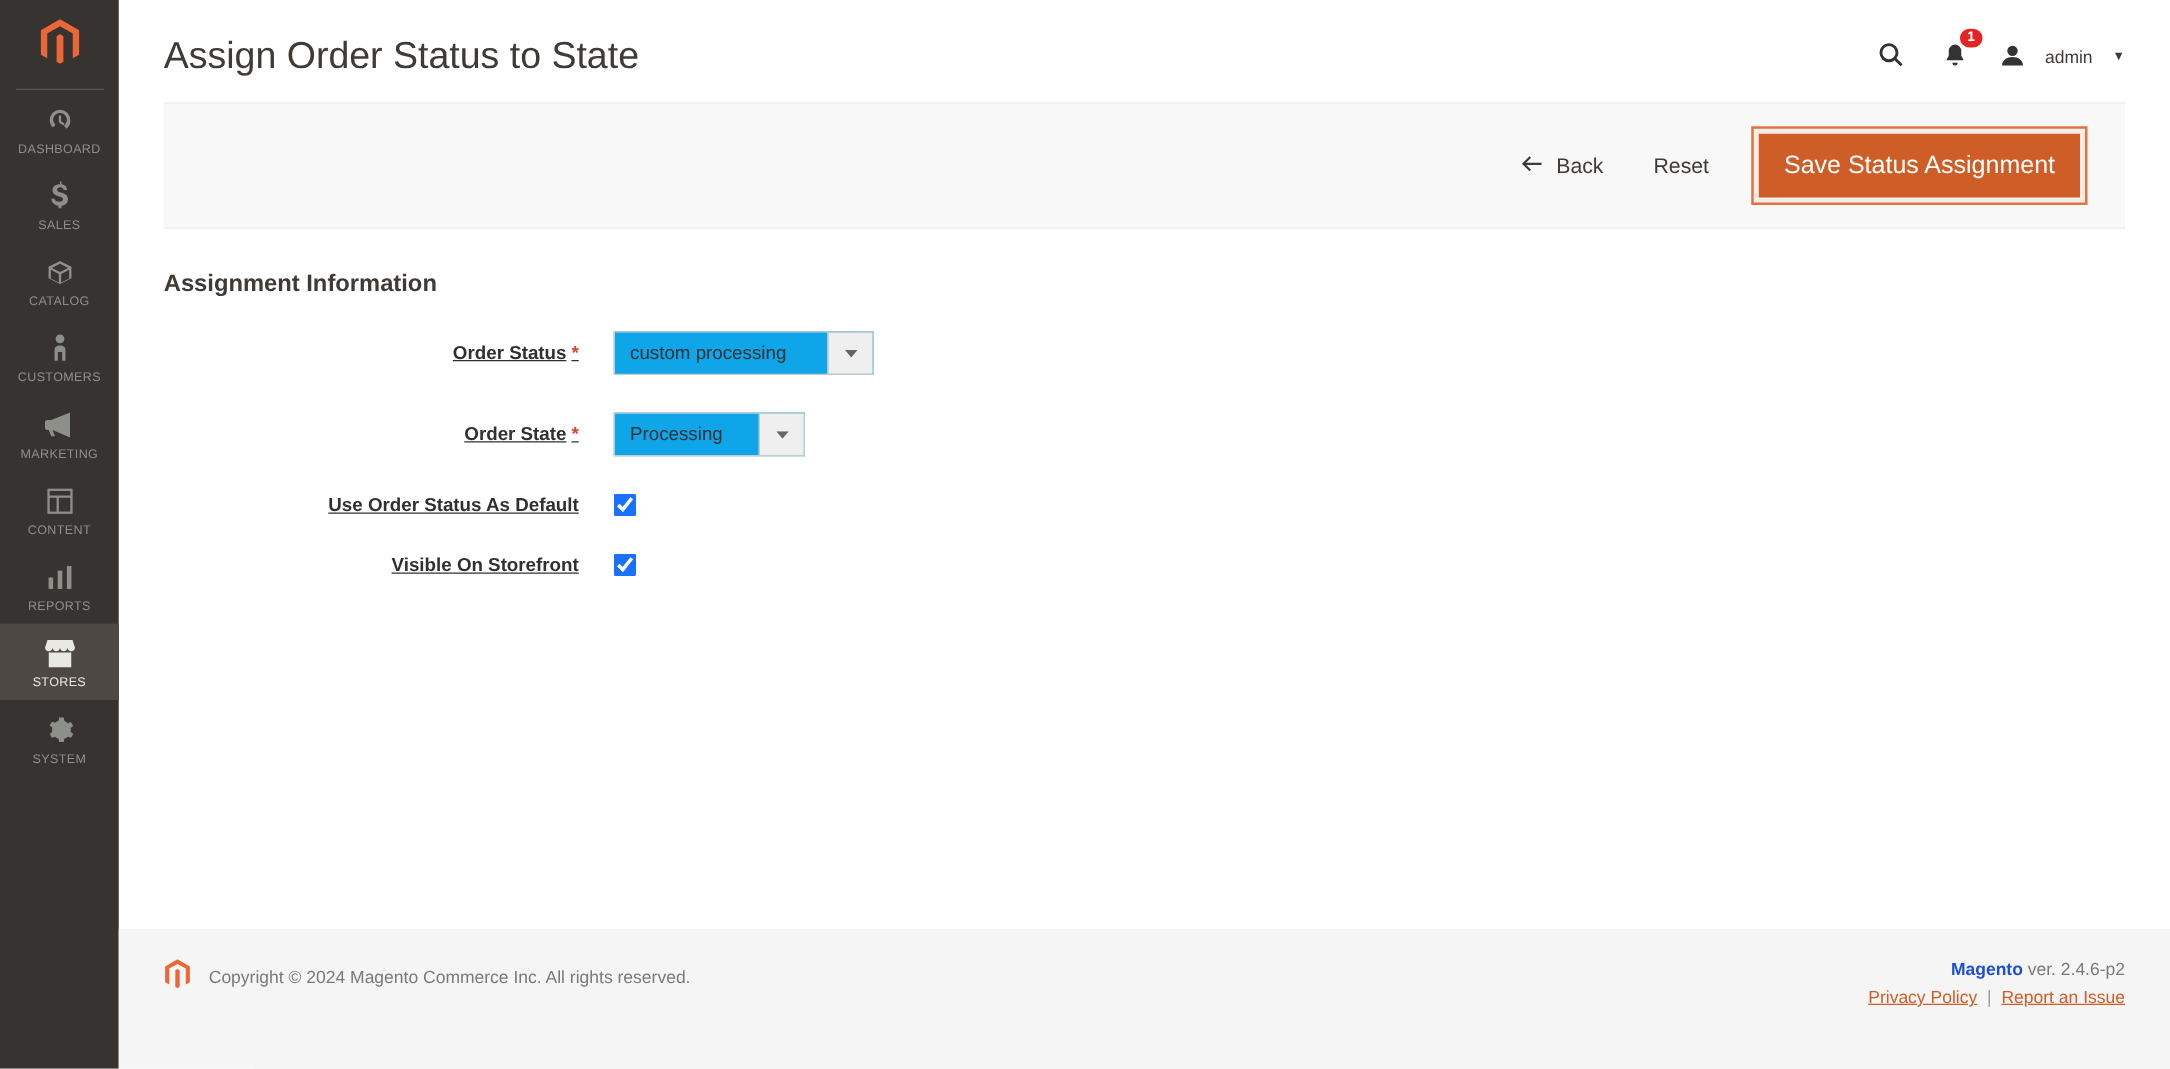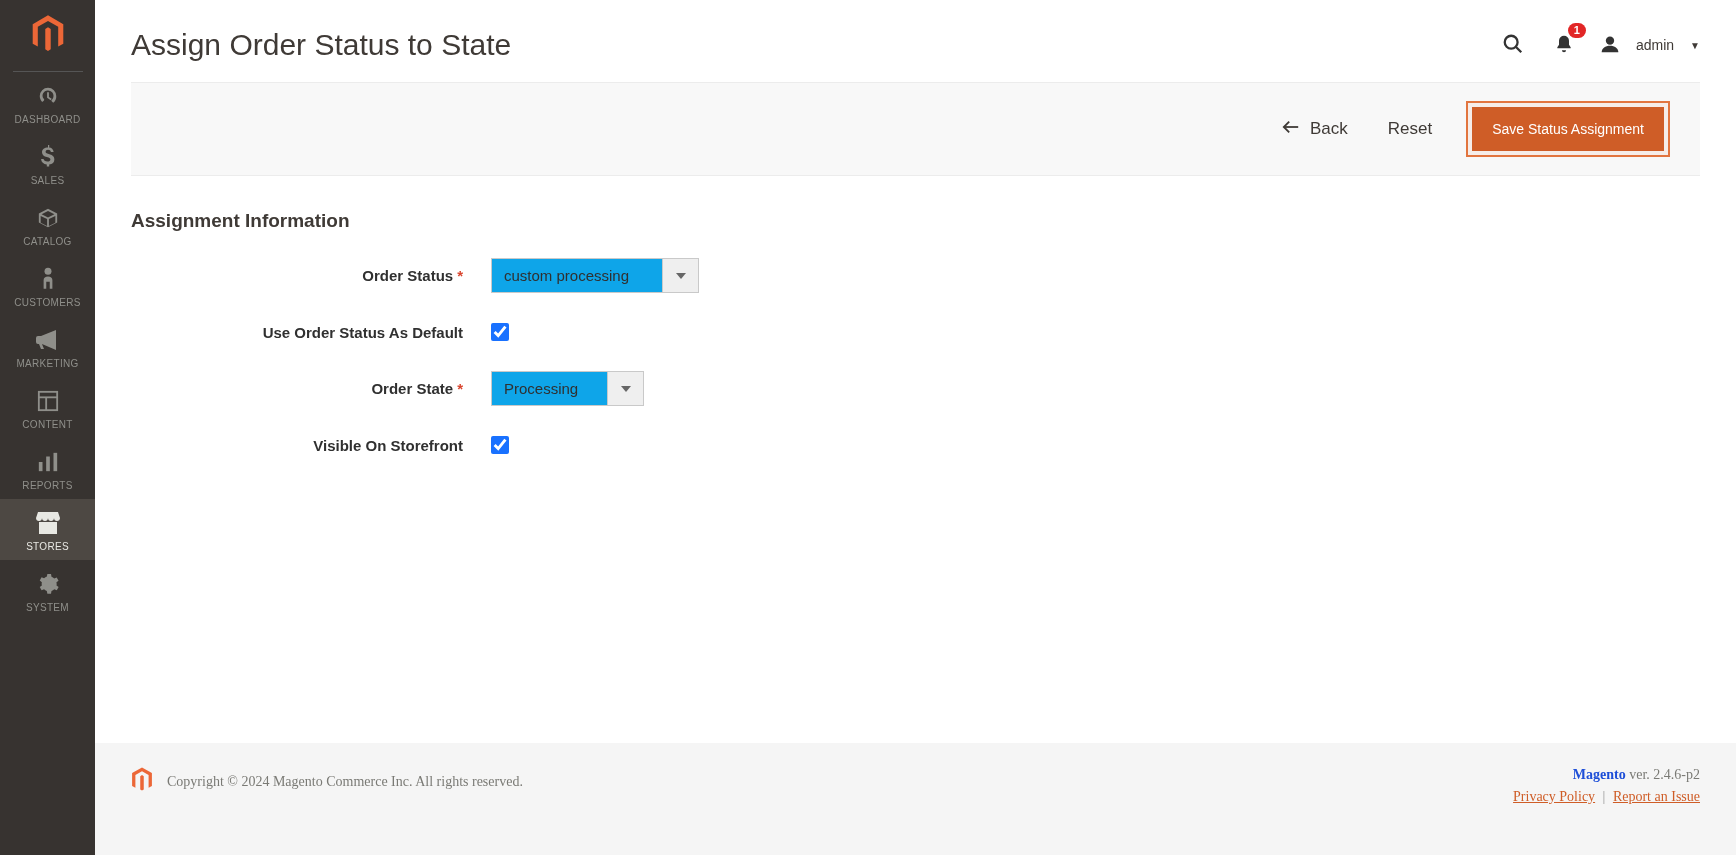--- a/index.html
+++ b/index.html
@@ -81,21 +81,21 @@
 .link-btn {
   background:none; border:none; cursor:pointer;
   font-size:17px; color:#3f3a36;
   display:flex; align-items:center; gap:10px;
 }
 .primary-btn {
   background:#cf5d27;
   color:#fff;
   border:none;
   padding: 14px 20px;
-  font-size:14px;
+  font-size:20px;
   cursor:pointer;
   outline: 2px solid #e2753f;
   outline-offset: 4px;
   box-shadow: 0 0 0 6px rgba(226,117,63,0.08);
 }
 
 
 .form-section { padding: 34px 36px; }
 .section-title { font-size:19px; color:#3f3a36; margin-bottom: 26px; }
 .field {
@@ -103,20 +103,21 @@
   align-items:center;
   margin-bottom: 30px;
 }
 .field-label {
   width: 360px;
   text-align:right;
   padding-right: 28px;
   font-size:15px;
   font-weight:600;
   color:#303030;
+  text-decoration:underline;
 }
 .req { color:#d9452e; margin-left:4px; }
 .select {
   display:flex;
   align-items:stretch;
   border:1px solid #c9c9c9;
   background:#0ea5e9;
 }
 .select-value {
   padding: 8px 12px;
@@ -139,21 +140,20 @@
 
 .footer {
   margin-top:auto;
   background:#f5f5f5;
   padding: 24px 36px 50px 36px;
   display:flex;
   justify-content:space-between;
   align-items:flex-start;
   font-size:14px;
   color:#7a7a75;
-  font-family:Liberation Serif, serif;
 }
 .footer-left { display:flex; align-items:center; gap:14px; }
 .footer-right { text-align:right; }
 .footer a { color:#cf5d27; text-decoration:underline; }
 .footer .sep { color:#999; margin:0 4px; }
 .version strong { color:#1d4ed8; }
 </style>
 </head>
 <body>
 
@@ -315,39 +315,39 @@
           <div class="select-value">custom processing</div>
           <div class="select-arrow">
             <svg width="10" height="6" viewBox="0 0 10 6" fill="#666">
                 <polygon points="0,0 10,0 5,6"></polygon>
               </svg>
           </div>
         </div>
       </div>
 
       <div class="field">
-        <label class="field-label">Use Order Status As Default</label>
-        <input type="checkbox" class="checkbox" checked="" style="">
-      </div>
-
-      <div class="field">
         <label class="field-label">
           <span>Order State</span><span class="req">*</span>
         </label>
         <div class="select narrower">
           <div class="select-value">Processing</div>
           <div class="select-arrow">
             <svg width="10" height="6" viewBox="0 0 10 6" fill="#666">
                 <polygon points="0,0 10,0 5,6"></polygon>
               </svg>
           </div>
         </div>
       </div>
 
       <div class="field">
+        <label class="field-label">Use Order Status As Default</label>
+        <input type="checkbox" class="checkbox" checked="" style="">
+      </div>
+
+      <div class="field">
         <label class="field-label">Visible On Storefront</label>
         <input type="checkbox" class="checkbox" checked="" style="">
       </div>
     </div>
 
     <footer class="footer">
       <div class="footer-left">
         <span>
           <svg width="22" height="25" viewBox="0 0 100 110" fill="#ec6737">
               <path d="M50 0 L95 26 L95 84 L80 92 L80 34 L50 17 L20 34 L20 92 L5 84 L5 26 Z M42 40 L42 100 L50 105 L58 100 L58 40 L50 35 Z"></path>

